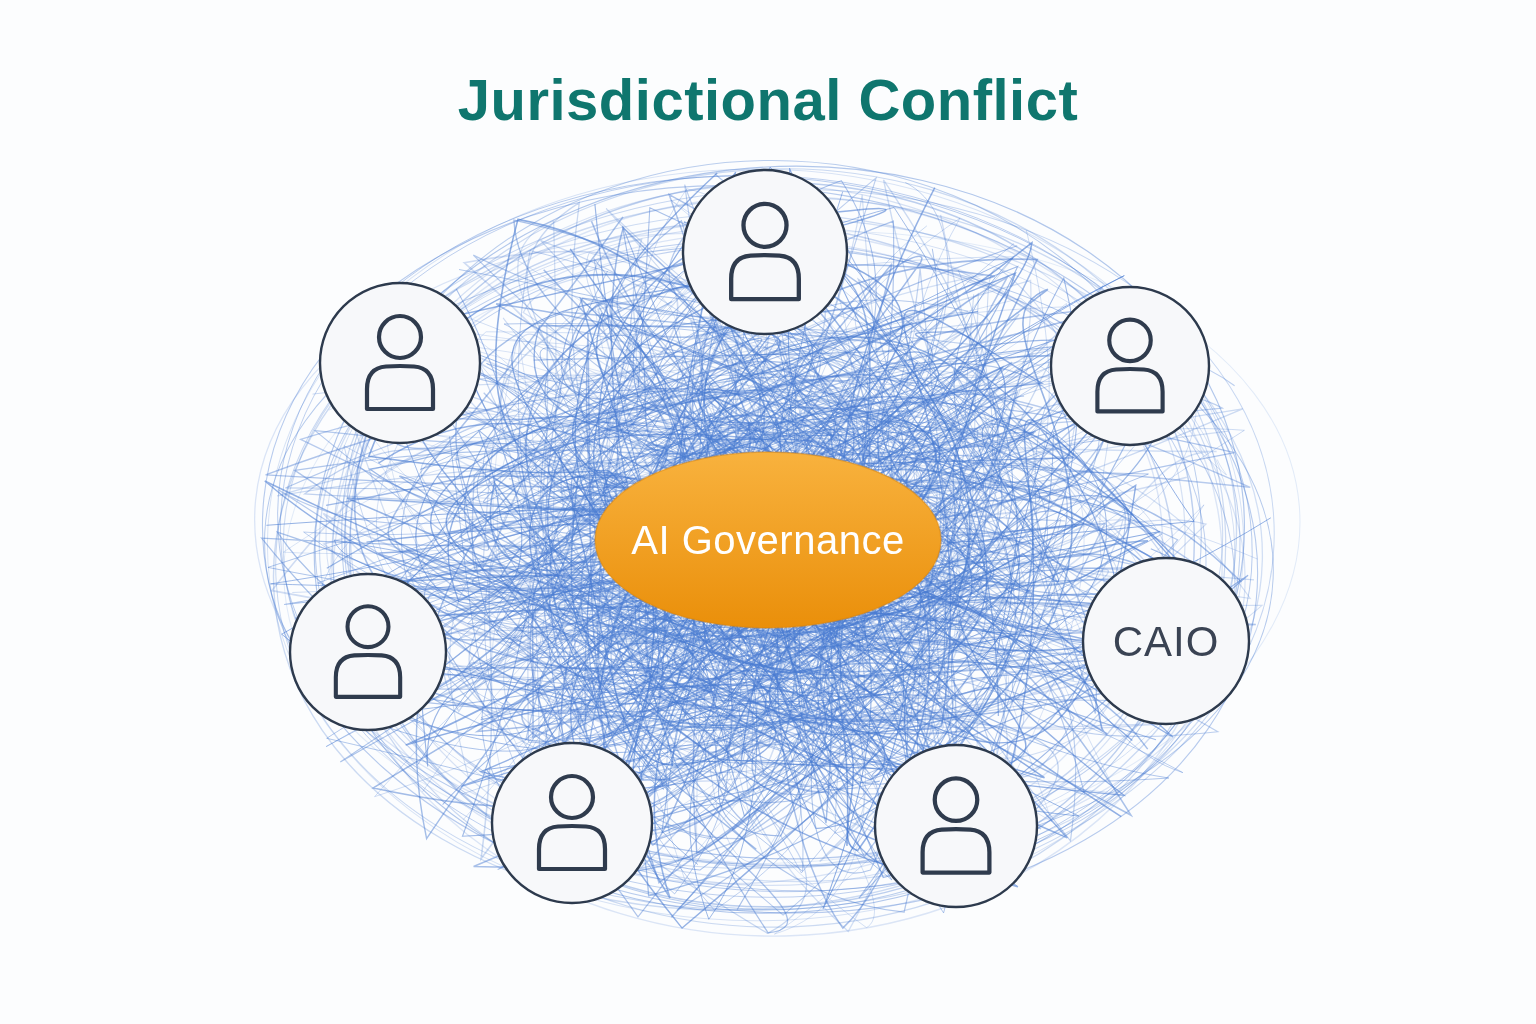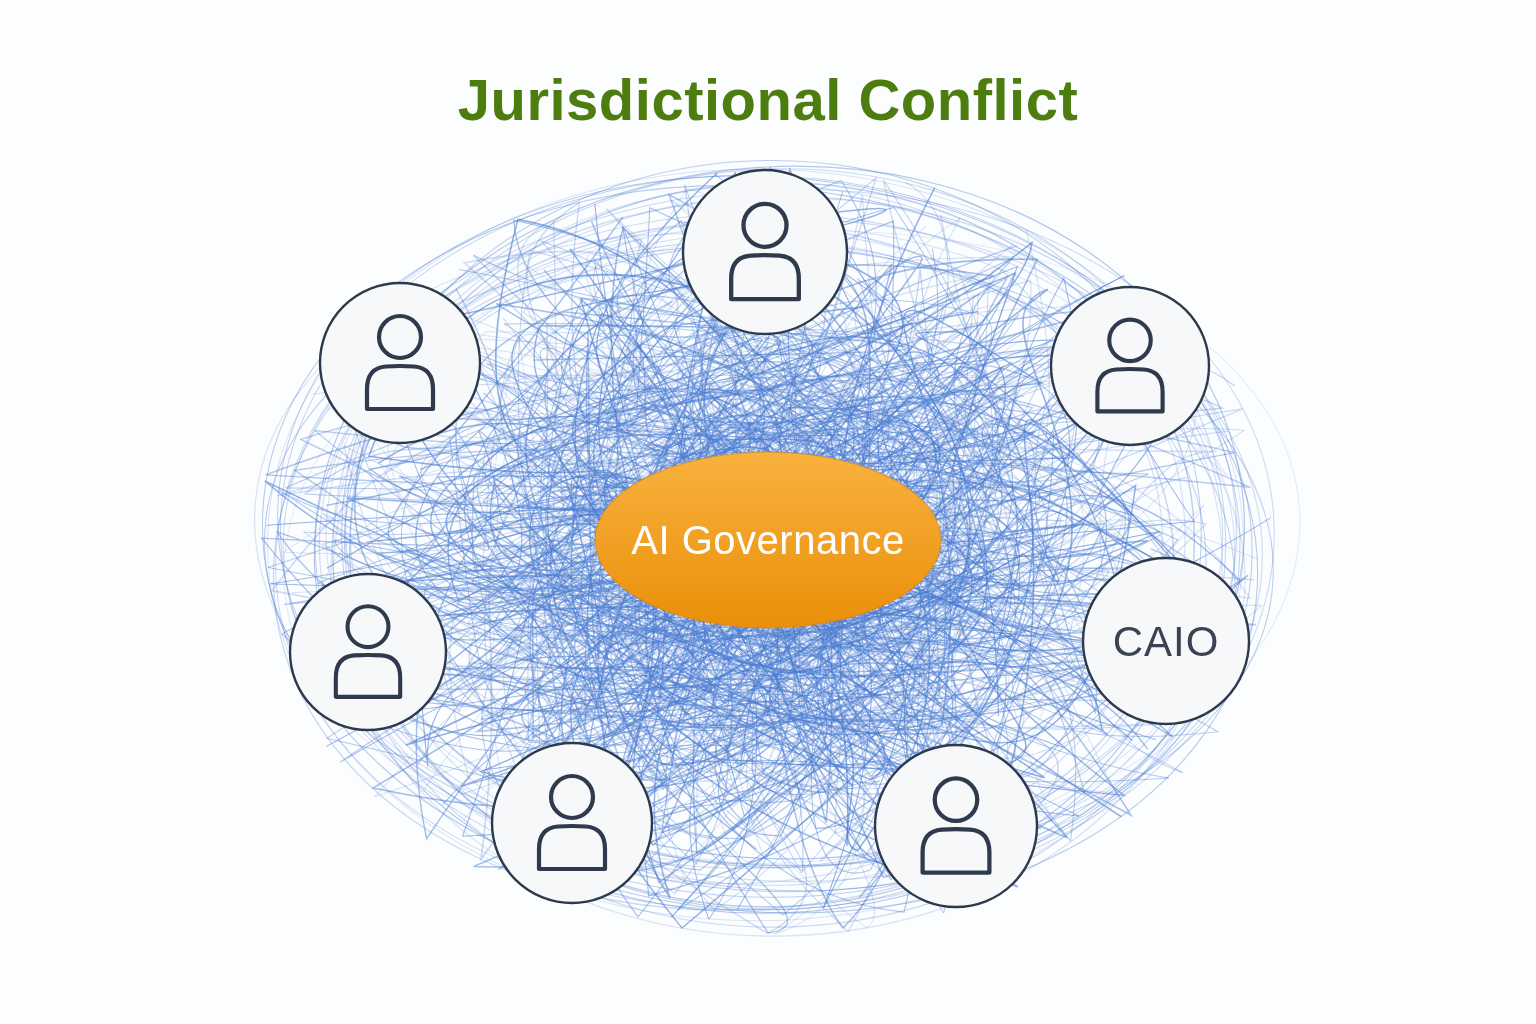--- a/index.html
+++ b/index.html
@@ -16,21 +16,21 @@
   }
   .title {
     position: absolute;
     top: 66px;
     left: 0;
     width: 100%;
     margin: 0;
     text-align: center;
     font-size: 58px;
     font-weight: 700;
-    color: #4d7c0f;
+    color: #0f766e;
     letter-spacing: 0.5px;
     z-index: 2;
   }
   svg.scene {
     position: absolute;
     left: 0;
     top: 0;
   }
   .node-circle {
     fill: #f7f8fa;

